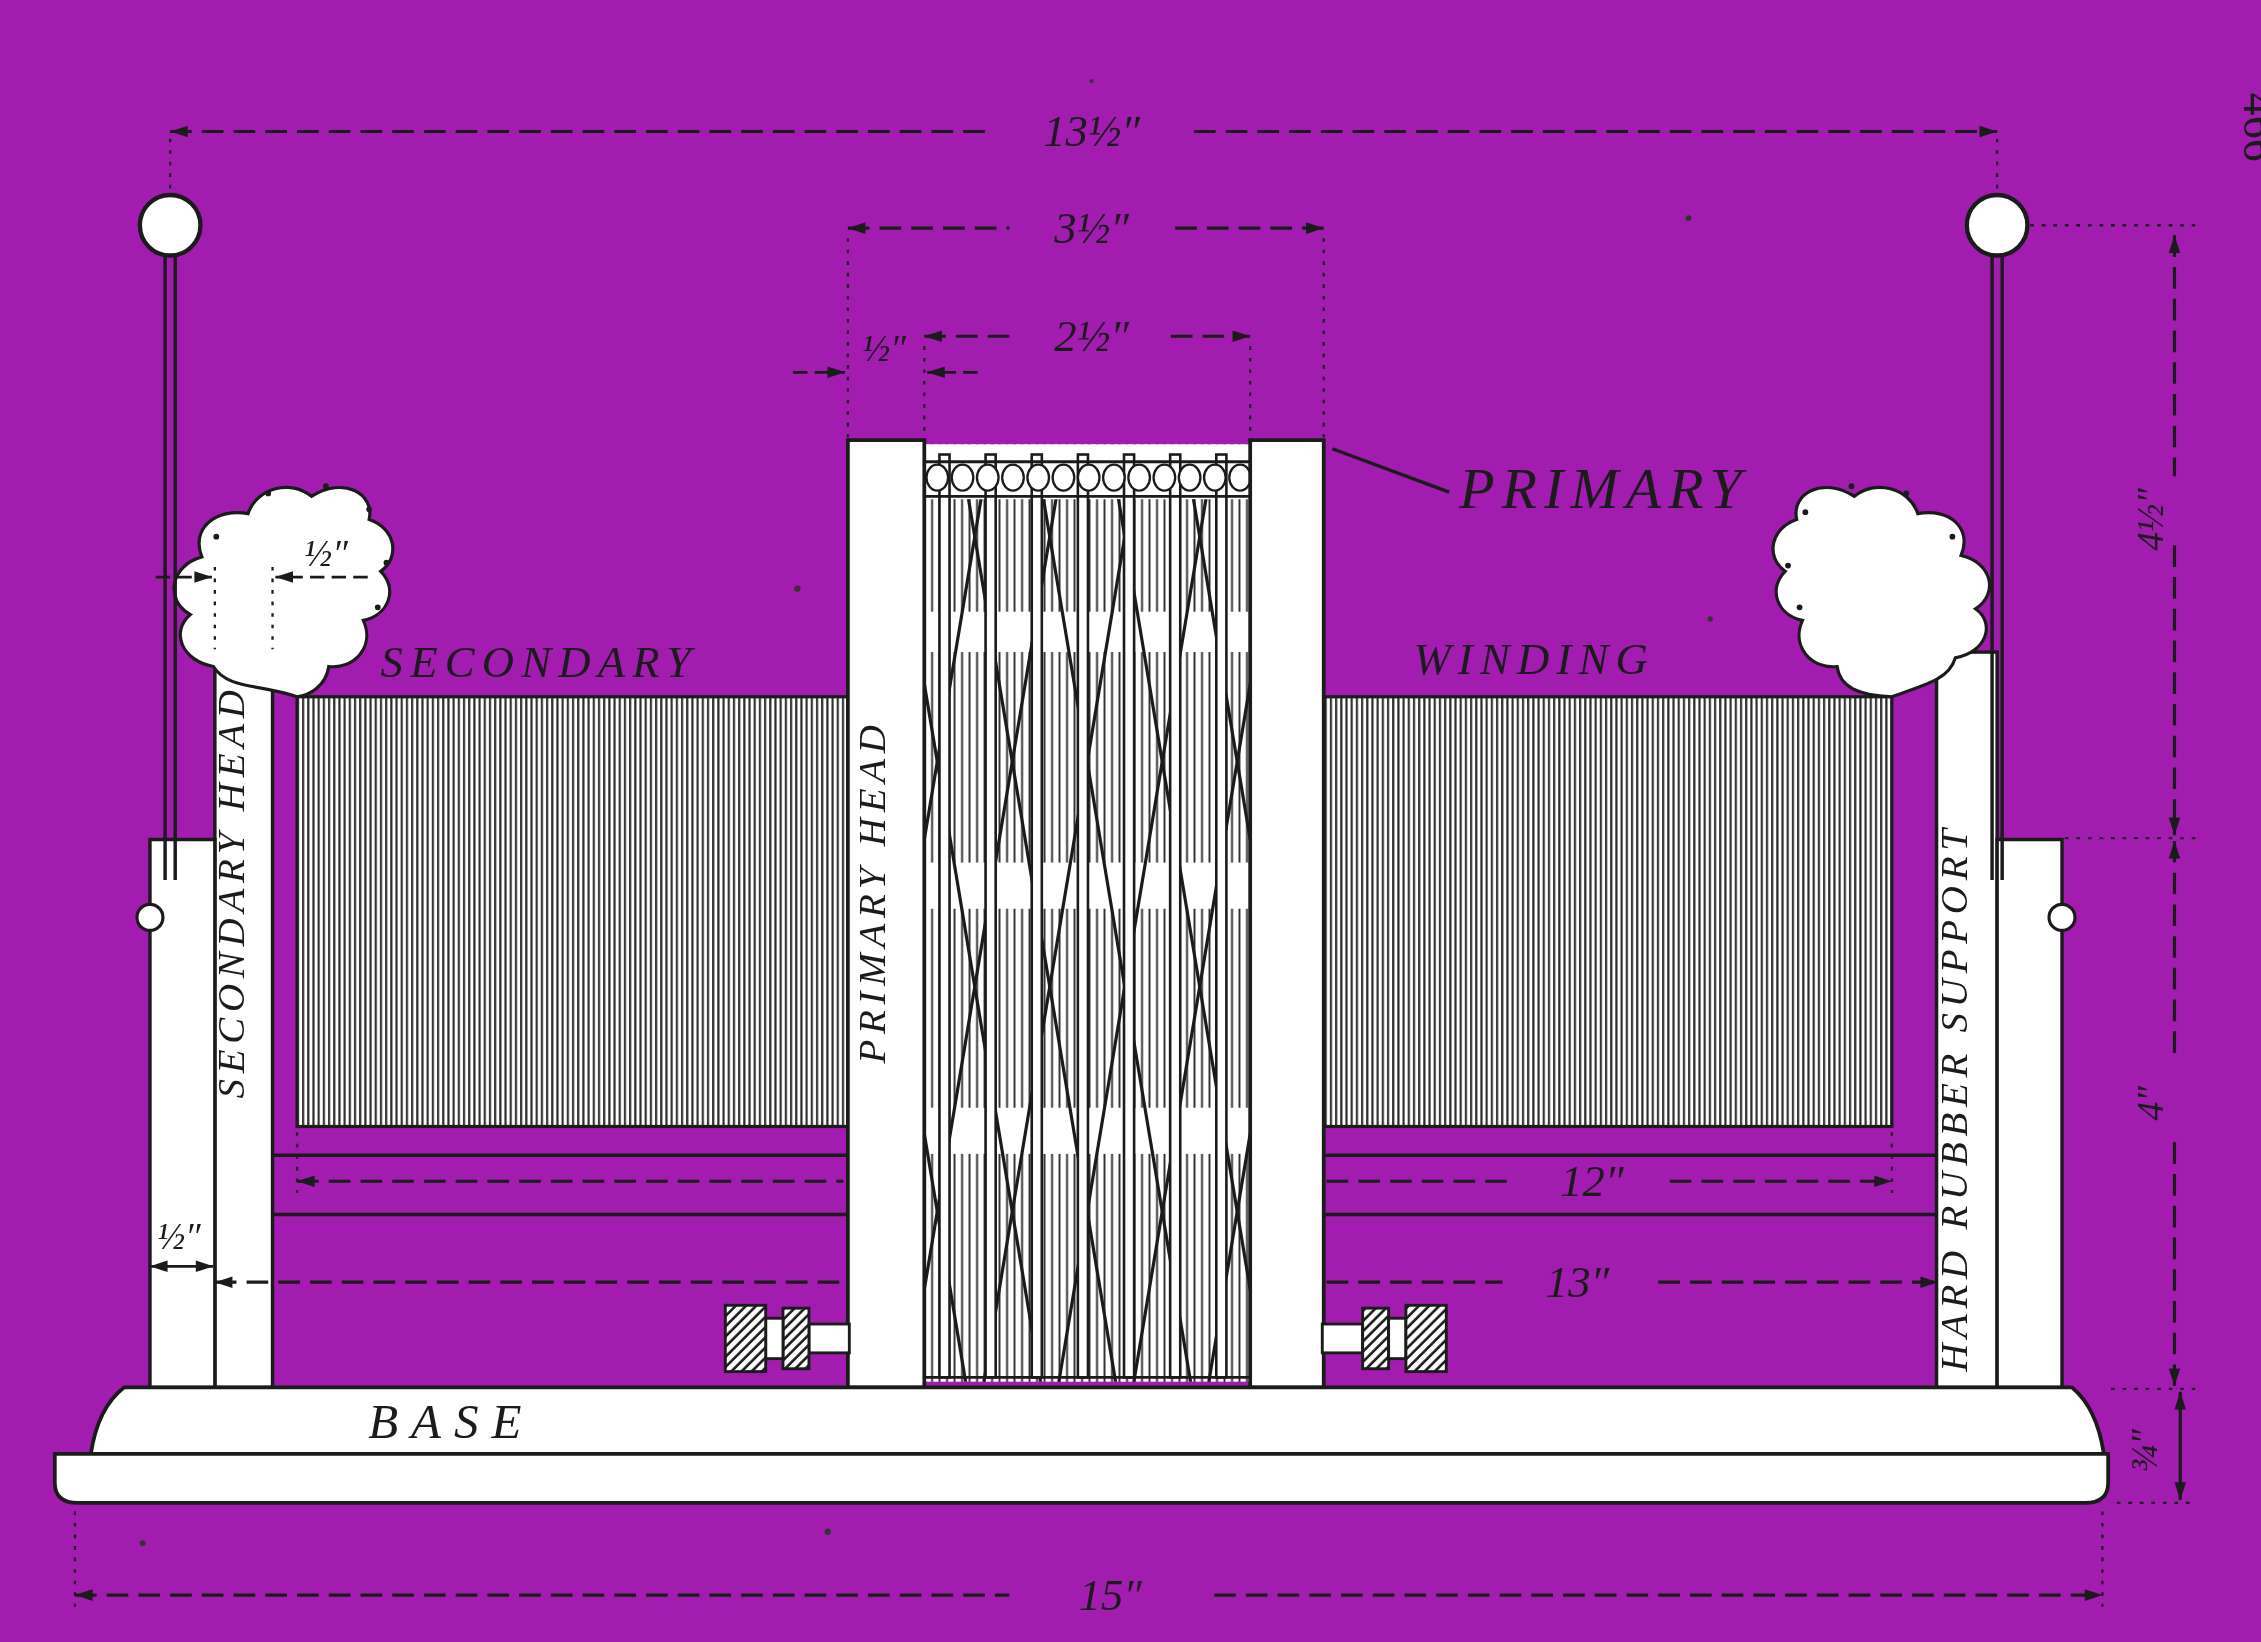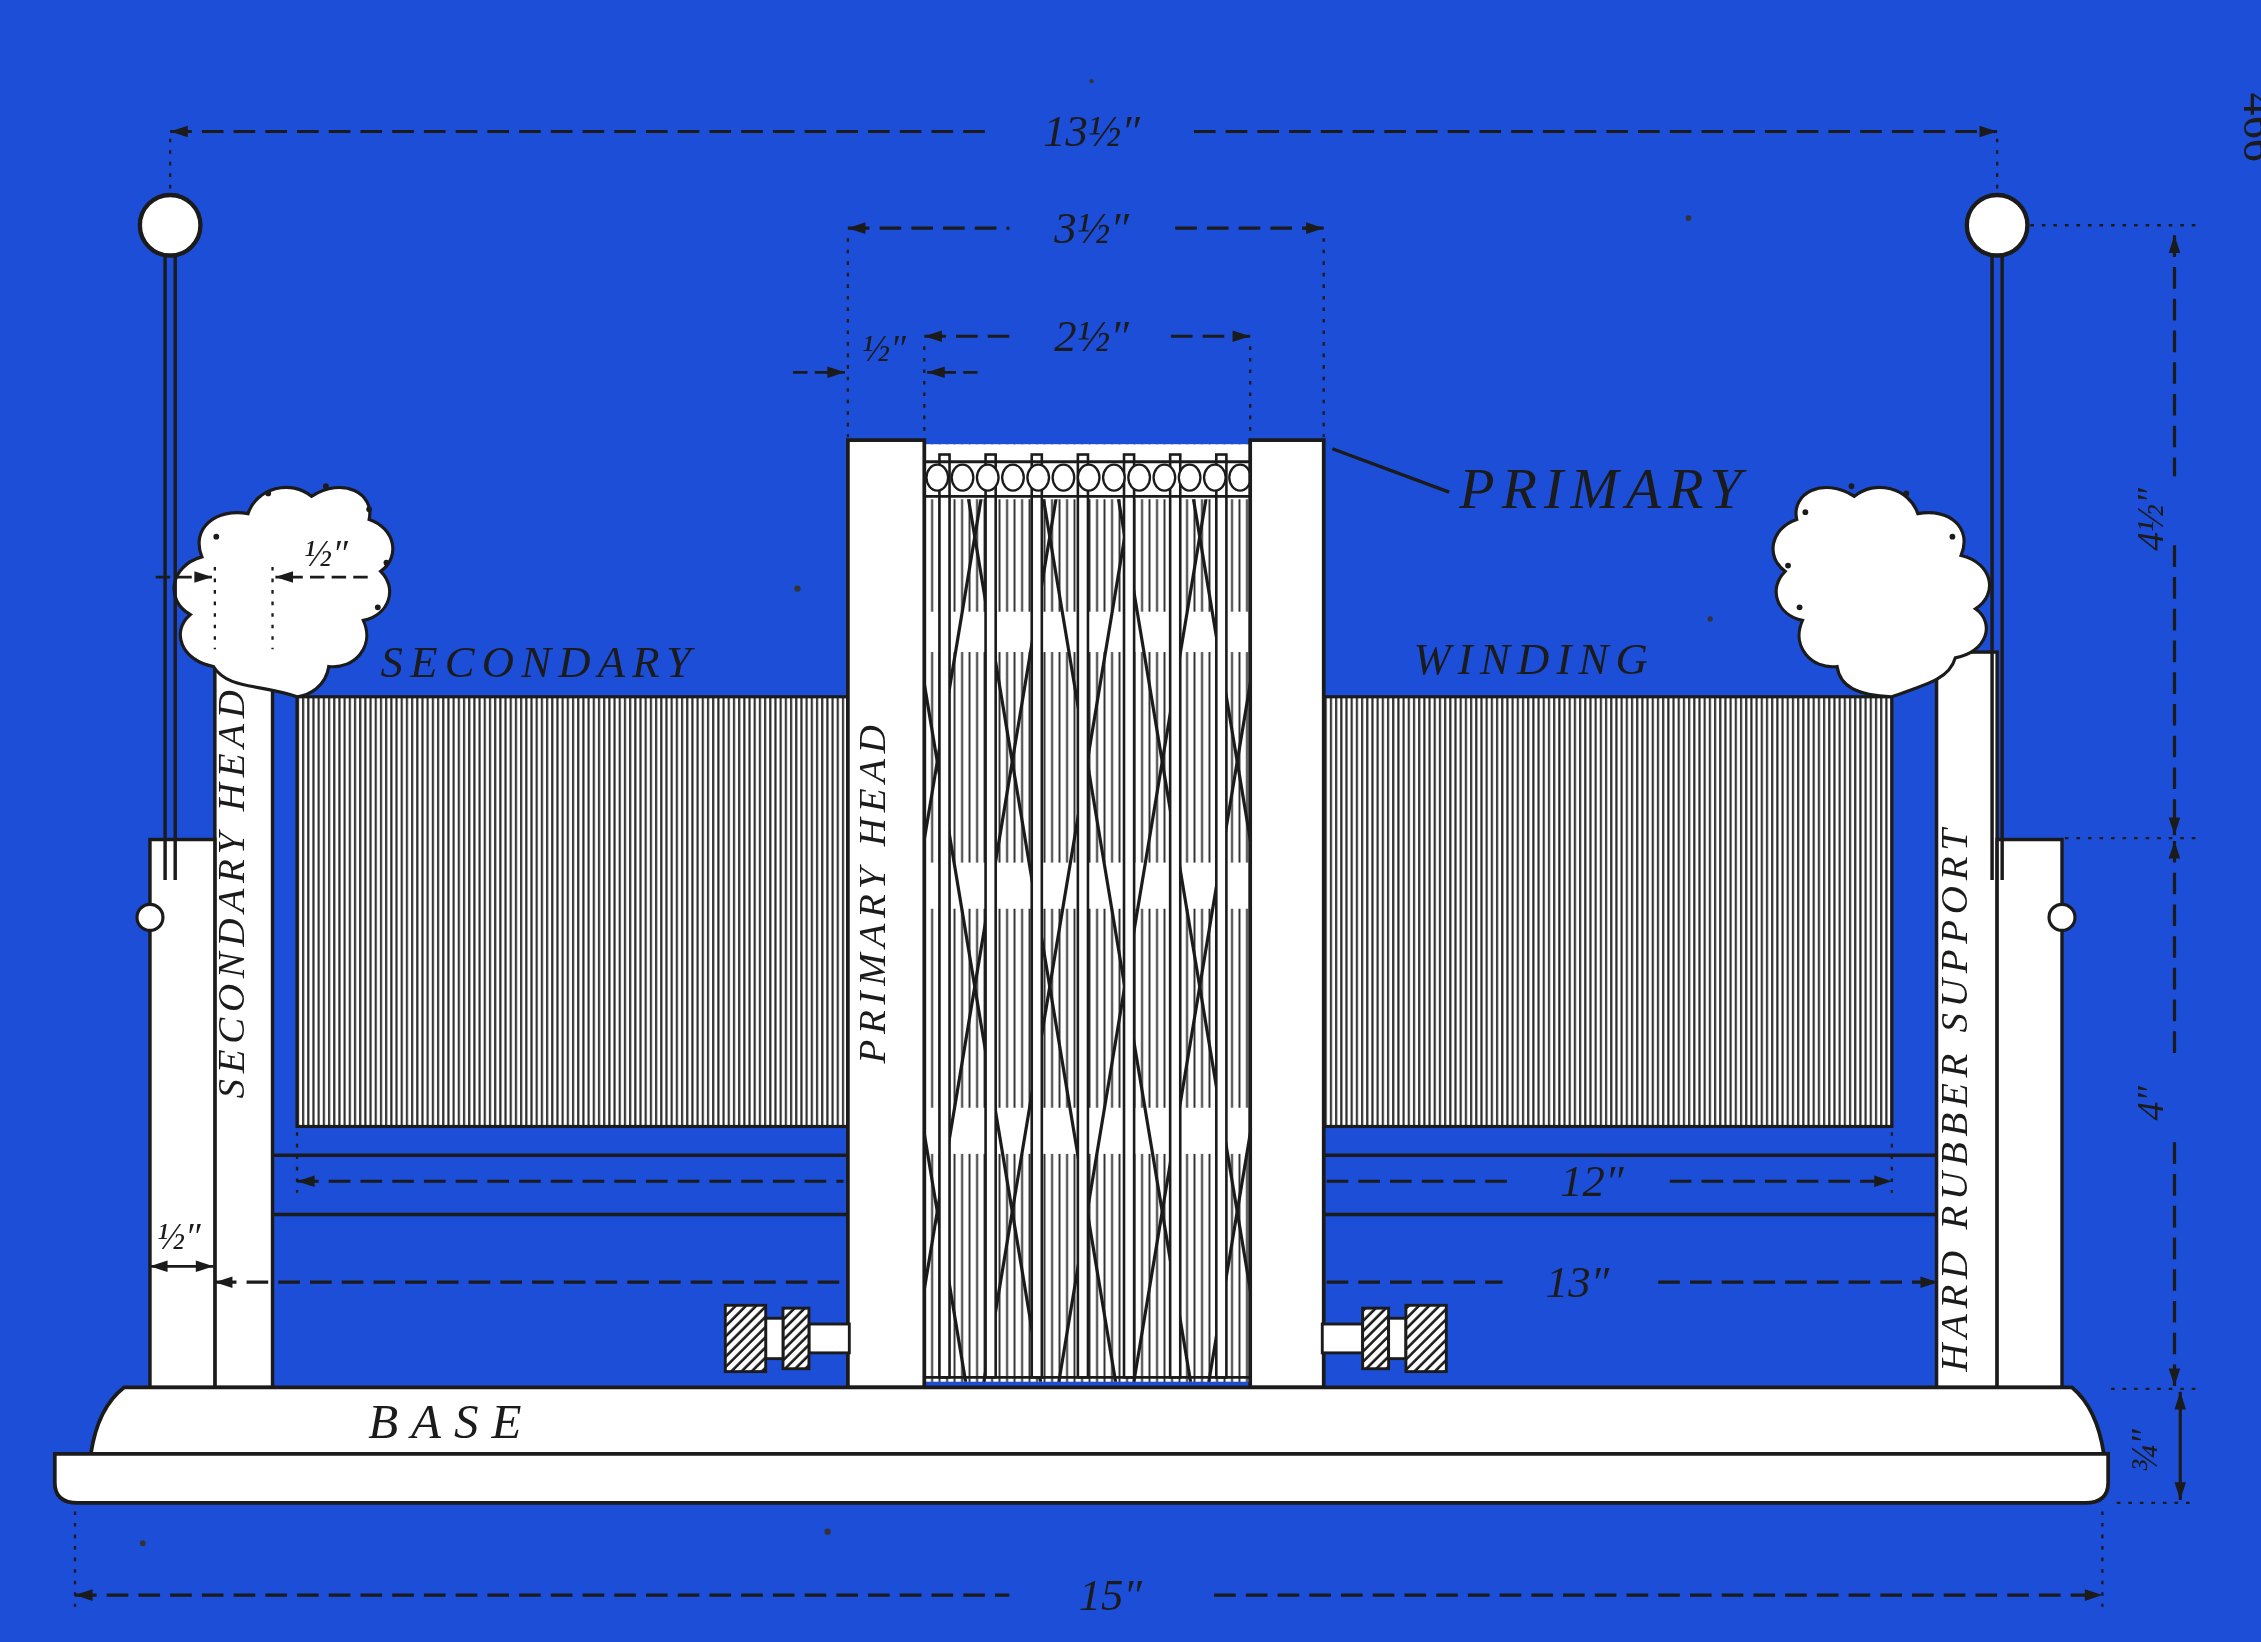--- a/index.html
+++ b/index.html
@@ -1,16 +1,16 @@
 <!DOCTYPE html>
 <html style="font-size:13px"><head>
 <meta charset="utf-8">
 <style>
   html,body{margin:0;padding:0;background:#ddd;}
-  .page{width:2261px;height:1643px;background:#1d4ed8;overflow:hidden;position:relative;}
+  .page{width:2261px;height:1643px;background:#a21caf;overflow:hidden;position:relative;}
   svg{display:block;}
   text{font-family:"Liberation Serif","DejaVu Serif",serif;font-style:italic;fill:#1b1b1b;}
   .dim{font-size:31px;}
   .dim-sm{font-size:26px;}
   .cap{font-size:31px;letter-spacing:5px;}
   .cap-lg{font-size:40px;letter-spacing:5px;}
   .base-t{font-size:34px;letter-spacing:9px;}
   .board-t{font-size:27px;letter-spacing:4px;}
   .pg{font-size:32px;font-style:normal;}
 </style>

